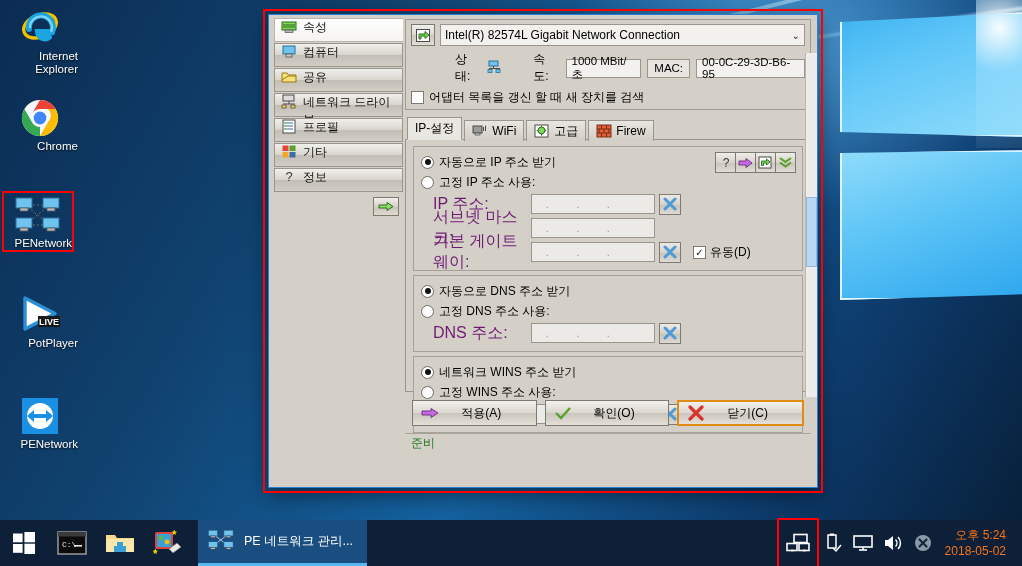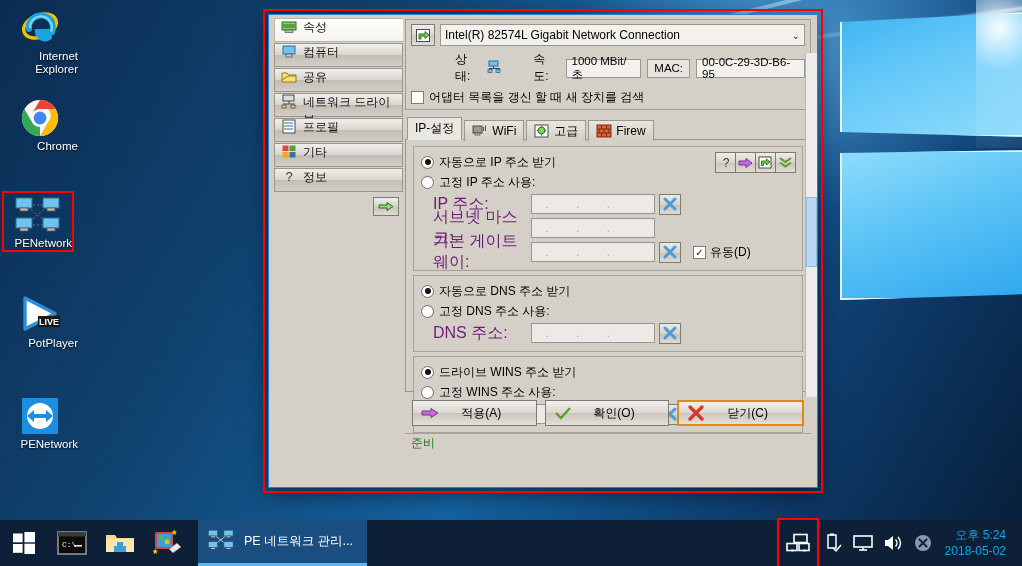--- a/index.html
+++ b/index.html
@@ -234,21 +234,21 @@
   }
   #start-btn{ width:48px; height:46px; display:flex; align-items:center; justify-content:center;}
   .tb-icon{ width:48px; height:46px; display:flex; align-items:center; justify-content:center;}
   #task-pe{
     height:46px; margin-left:6px; padding:0 14px 0 8px; display:flex; align-items:center; gap:8px;
     background:#1a4d80; border-bottom:3px solid #58b8f0; color:#fff; font-size:12.5px;
   }
   #tray{ margin-left:auto; display:flex; align-items:center; height:46px; padding-right:6px; gap:2px;}
   .tray-ico{ width:28px; height:46px; display:flex; align-items:center; justify-content:center;}
   #tray-net-highlight{ outline:2px solid #ff0000; width:38px; }
-  #clock{ color:#0ea5e9; font-size:12px; text-align:right; line-height:16px; padding:0 10px 0 6px;}
+  #clock{ color:#f97316; font-size:12px; text-align:right; line-height:16px; padding:0 10px 0 6px;}
 </style>
 </head>
 <body>
 
 <div id="desktop">
   <div class="hero-wrap">
     <div class="beam"></div>
     <div class="beam2"></div>
     <div class="pane pane-tl"></div>
     <div class="pane pane-bl"></div>
@@ -633,21 +633,21 @@
               <svg width="14" height="14" viewBox="0 0 14 14">
                 <path d="M2 2 L12 12 M12 2 L2 12" stroke="#4e9bdb" stroke-width="3" stroke-linecap="round"></path>
               </svg>
             </span>
           </div>
         </div>
 
         <div class="fieldset">
           <div class="radio-row">
             <span class="radio on"></span>
-            <span>드라이브 WINS 주소 받기</span>
+            <span>네트워크 WINS 주소 받기</span>
           </div>
           <div class="radio-row">
             <span class="radio"></span>
             <span>고정 WINS 주소 사용:</span>
           </div>
           <div class="inrow">
             <span class="inlabel">WINS 주소:</span>
             <span class="ipfield">
                 <span>.</span>
                 <span>.</span>

